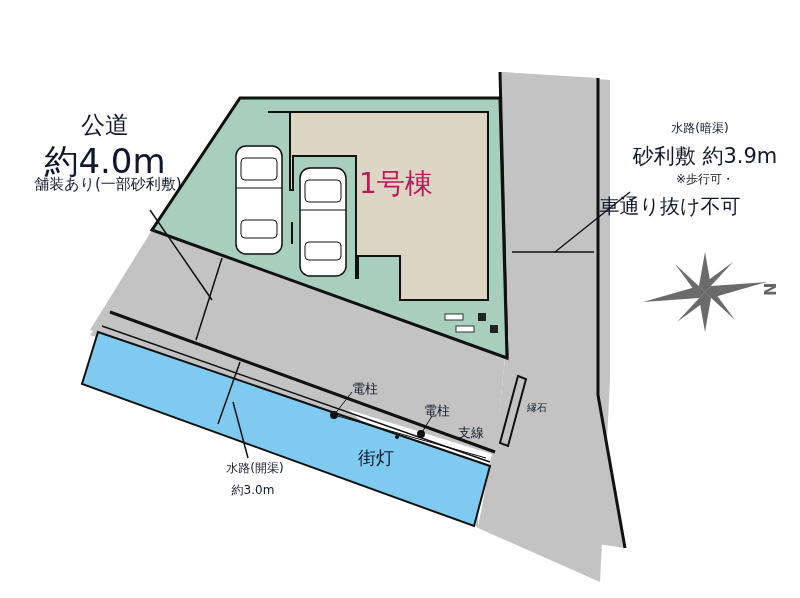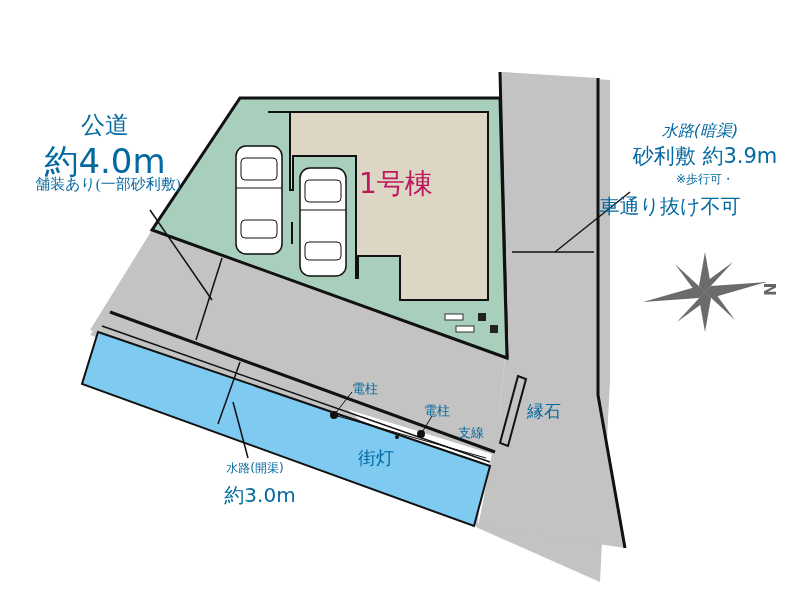--- a/index.html
+++ b/index.html
@@ -1,33 +1,33 @@
 <!DOCTYPE html>
 <html><head>
   <meta charset="utf-8">
   <style>
     html, body { margin: 0; padding: 0; background: #ffffff; }
     body { width: 800px; height: 598px; overflow: hidden; position: relative; font-family: "DejaVu Sans", sans-serif; }
     #plan { position: absolute; left: 0; top: 0; width: 800px; height: 598px; }
-    .lbl { position: absolute; color: #0369a1; text-align: center; white-space: nowrap; line-height: 1.15; }
+    .lbl { position: absolute; color: #0f172a; text-align: center; white-space: nowrap; line-height: 1.15; }
     .road-title { left: 40px; top: 112px; width: 130px; font-size: 24px; }
     .road-width { left: 40px; top: 142px; width: 130px; font-size: 34px; }
-    .road-note { left: 10px; top: 176px; width: 196px; font-size: 15px; font-family: Liberation Serif, serif; }
-    .ch-title { left: 620px; top: 122px; width: 160px; font-size: 16px; font-style: italic; }
+    .road-note { left: 10px; top: 176px; width: 196px; font-size: 15px; }
+    .ch-title { left: 620px; top: 122px; width: 160px; font-size: 12px; }
     .ch-width { left: 620px; top: 144px; width: 170px; font-size: 21px; }
     .ch-note1 { left: 630px; top: 173px; width: 150px; font-size: 12px; }
     .ch-note2 { left: 580px; top: 195px; width: 180px; font-size: 20px; }
     .bld { left: 359px; top: 168px; font-size: 28px; color: #be185d; }
     .pole1 { left: 352px; top: 382px; font-size: 13px; }
     .pole2 { left: 424px; top: 404px; font-size: 13px; }
     .guy { left: 458px; top: 426px; font-size: 13px; text-align: center; }
     .lamp { left: 358px; top: 448px; font-size: 18px; }
-    .curb { left: 527px; top: 402px; font-size: 17px; }
+    .curb { left: 527px; top: 402px; font-size: 10px; }
     .canal-title { left: 195px; top: 462px; width: 120px; font-size: 12px; }
-    .canal-width { left: 200px; top: 484px; width: 120px; font-size: 20px; }
+    .canal-width { left: 193px; top: 484px; width: 120px; font-size: 12px; }
     .north { left: 764px; top: 280px; font-size: 16px; font-weight: bold; color: #666; transform: rotate(-90deg); }
   </style>
 </head>
 <body>
 
 <svg id="plan" viewBox="0 0 800 598" xmlns="http://www.w3.org/2000/svg">
 
   <polygon points="152,230 510,358 478,528 600,582 610,380 610,80 500,72 505,358 152,230 110,310 90,335 480,462 478,528" fill="#c3c3c3"></polygon>
   <polygon points="152,230 505,358 495,455 90,330" fill="#c3c3c3"></polygon>
 

